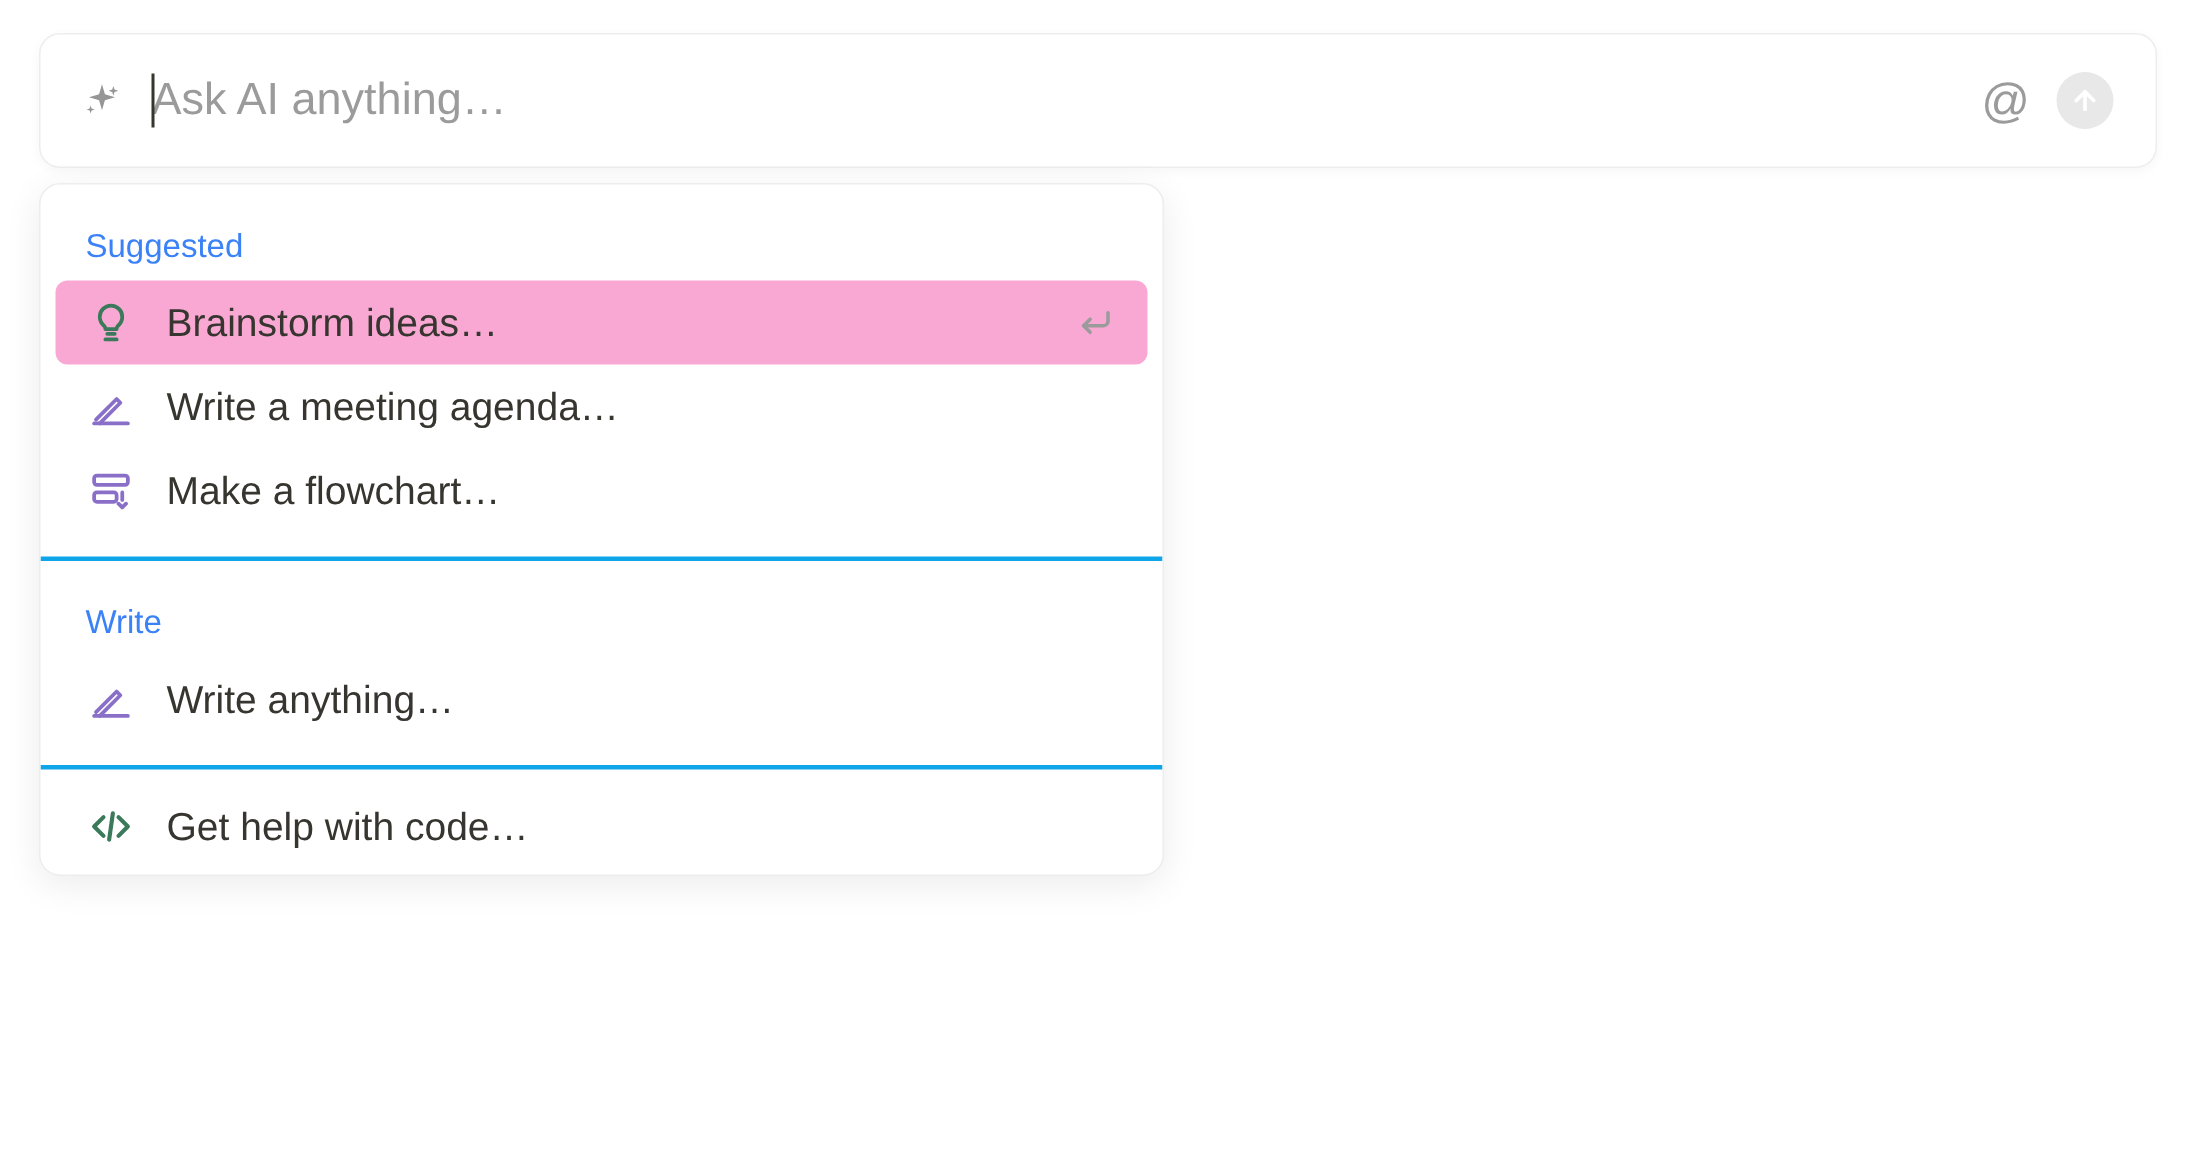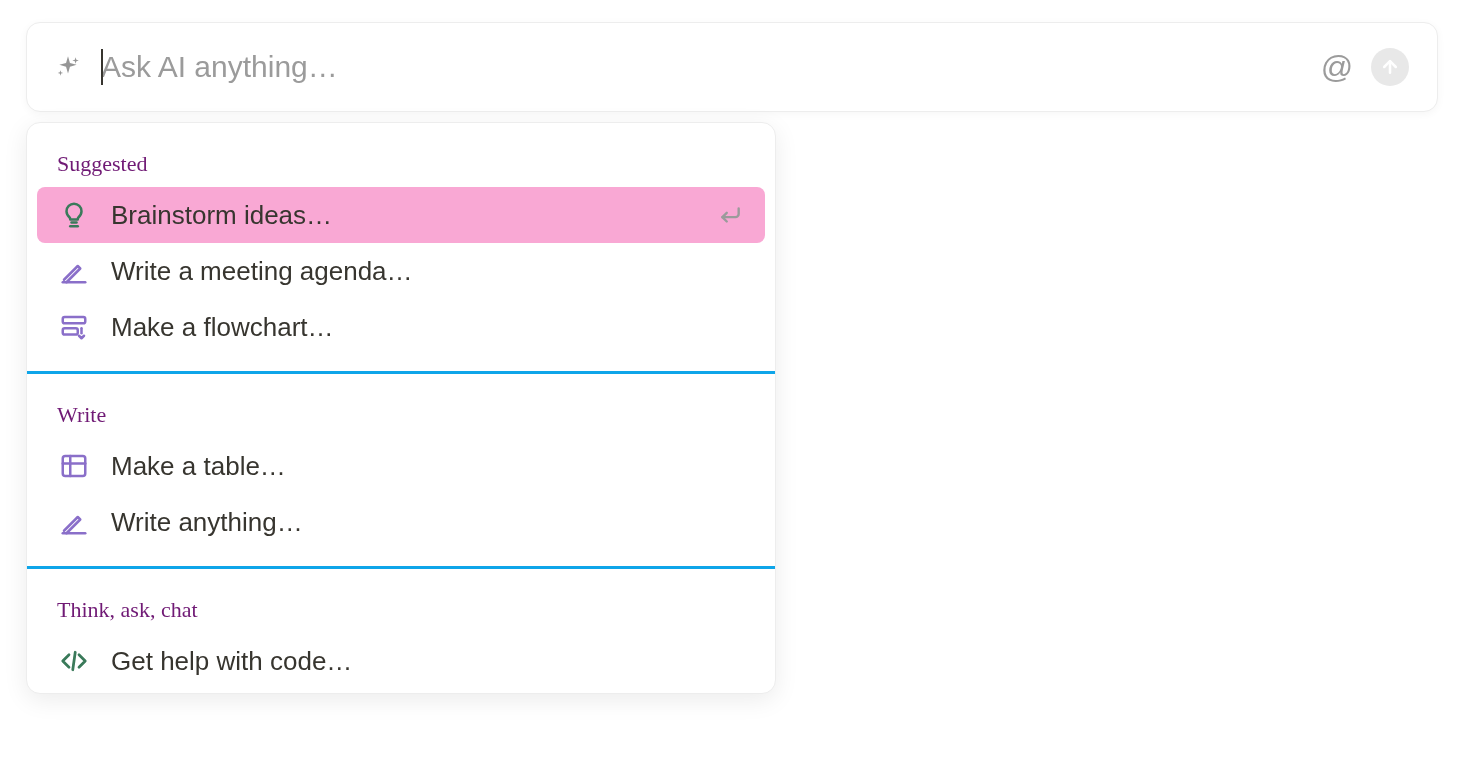--- a/index.html
+++ b/index.html
@@ -98,24 +98,23 @@
       overflow: hidden;
     }
     .section {
       padding: 10px 0 0 0;
     }
     .section + .section {
       border-top: 3px solid #0ea5e9;
     }
     .section-header {
       font-size: 22px;
-      color: #701a75;
+      color: #3b82f6;
       font-weight: 500;
       padding: 18px 30px 10px 30px;
-      font-family: Liberation Serif, serif;
     }
     .section-items {
       padding: 0 10px 16px 10px;
     }
     .menu-item {
       display: flex;
       align-items: center;
       height: 56px;
       padding: 0 22px;
       border-radius: 8px;
@@ -217,46 +216,35 @@
         <span class="item-label">Make a flowchart…</span>
       </div>
 
     </div>
   </div>
 
   <div class="section">
     <div class="section-header">Write</div>
     <div class="section-items">
 
-      <div class="menu-item">
-        <span class="item-icon">
-          <svg viewBox="0 0 24 24" fill="none" stroke="#8a6fc9" stroke-width="2" stroke-linecap="round" stroke-linejoin="round">
-            <rect x="3" y="4" width="18" height="16" rx="2"></rect>
-            <path d="M3 10h18"></path>
-            <path d="M9 4v16"></path>
-          </svg>
-        </span>
-        <span class="item-label">Make a table…</span>
-      </div>
 
       <div class="menu-item">
         <span class="item-icon">
           <svg viewBox="0 0 24 24" fill="none" stroke="#8a6fc9" stroke-width="2" stroke-linecap="round" stroke-linejoin="round">
             <path d="M3 21h18"></path>
             <path d="M4 19 L15 8 L17 10 L6 21"></path>
           </svg>
         </span>
         <span class="item-label">Write anything…</span>
       </div>
 
     </div>
   </div>
 
   <div class="section last-section">
-    <div class="section-header">Think, ask, chat</div>
     <div class="section-items">
 
       <div class="menu-item">
         <span class="item-icon">
           <svg viewBox="0 0 24 24" fill="none" stroke="#3a7a5a" stroke-width="2.2" stroke-linecap="round" stroke-linejoin="round">
             <path d="M8 7l-5 5 5 5"></path>
             <path d="M16 7l5 5-5 5"></path>
             <path d="M13 5l-2 14"></path>
           </svg>
         </span>

